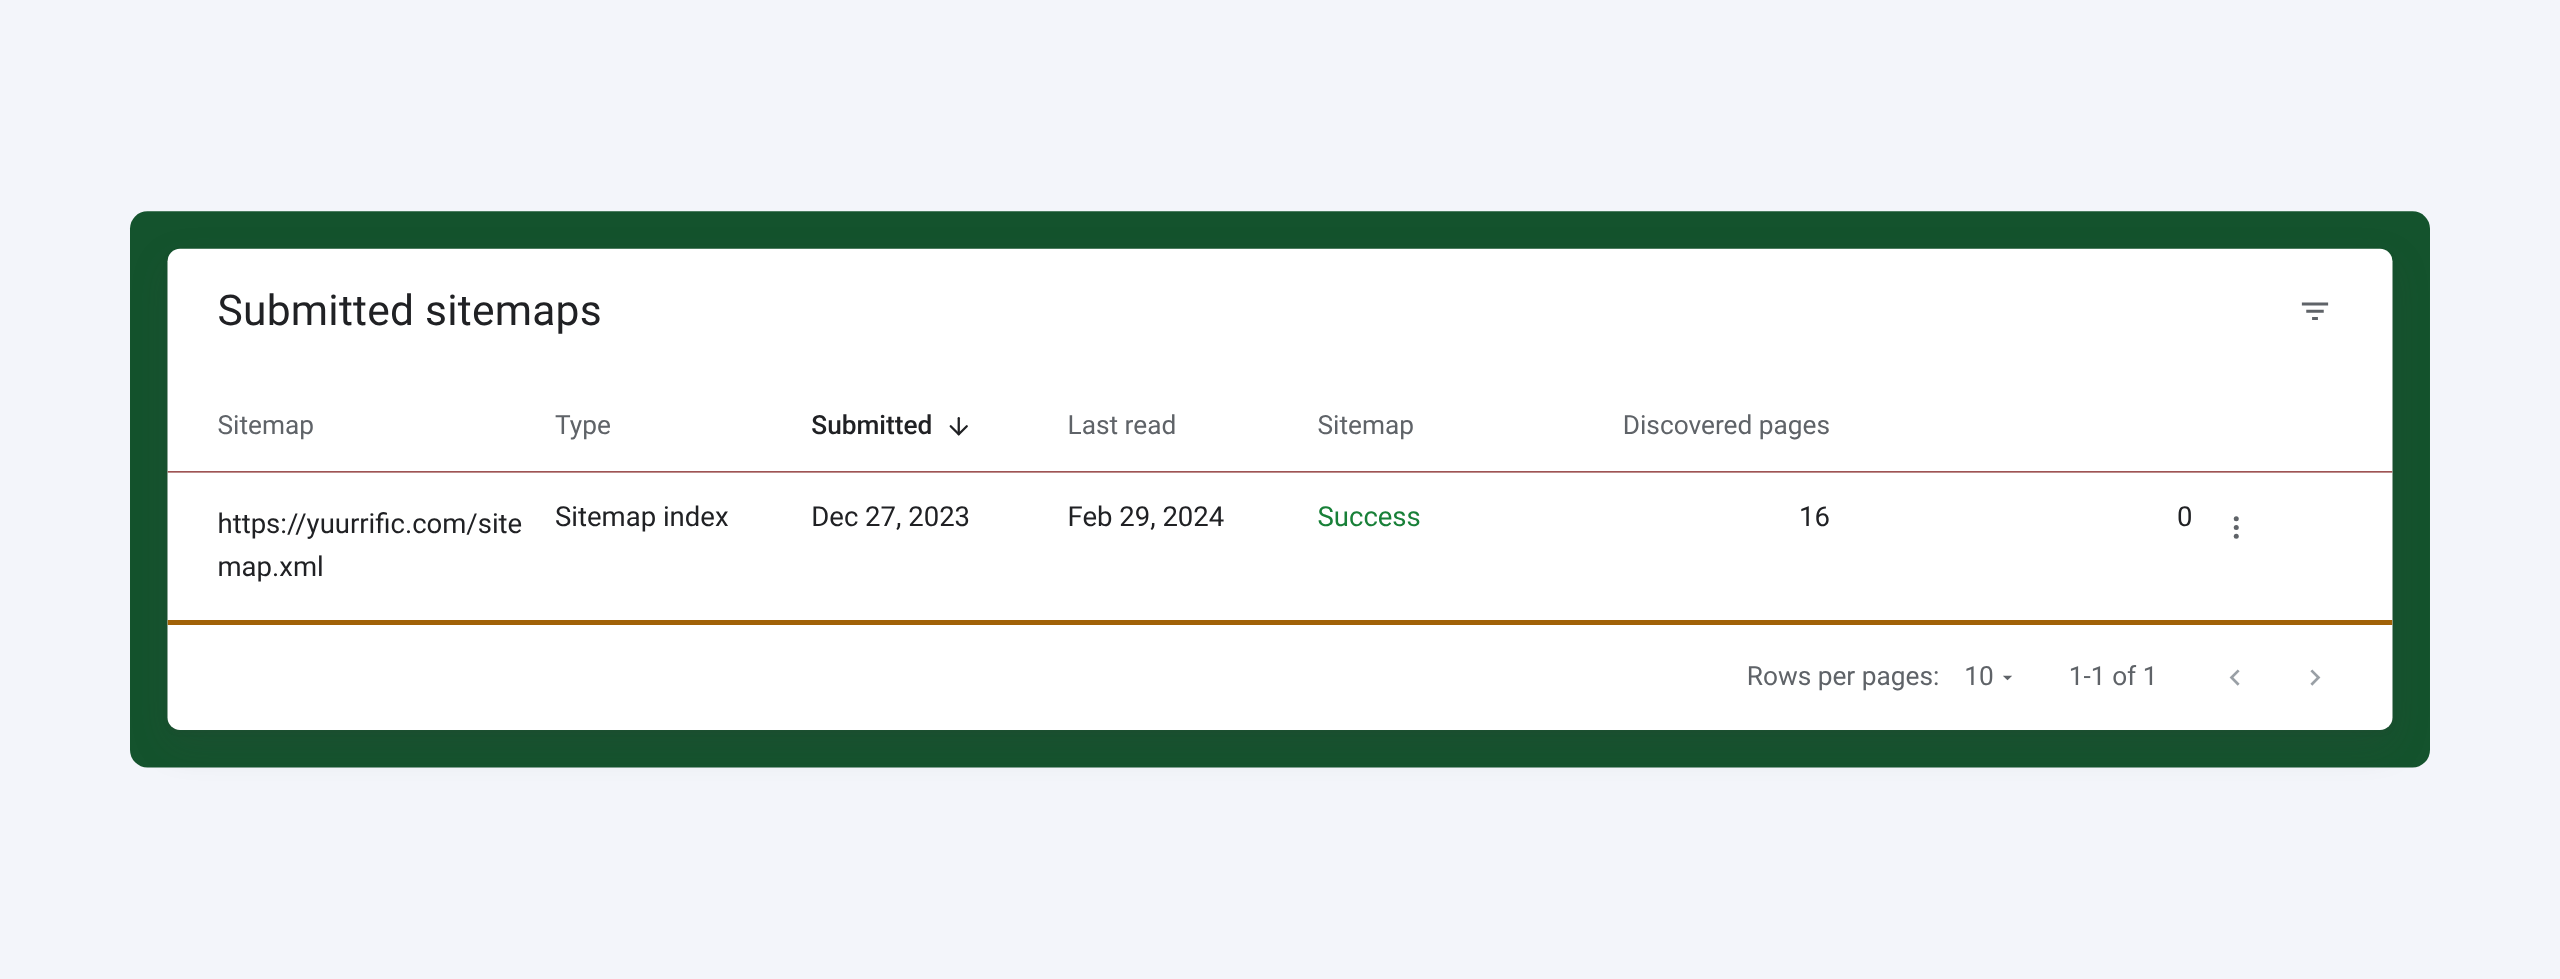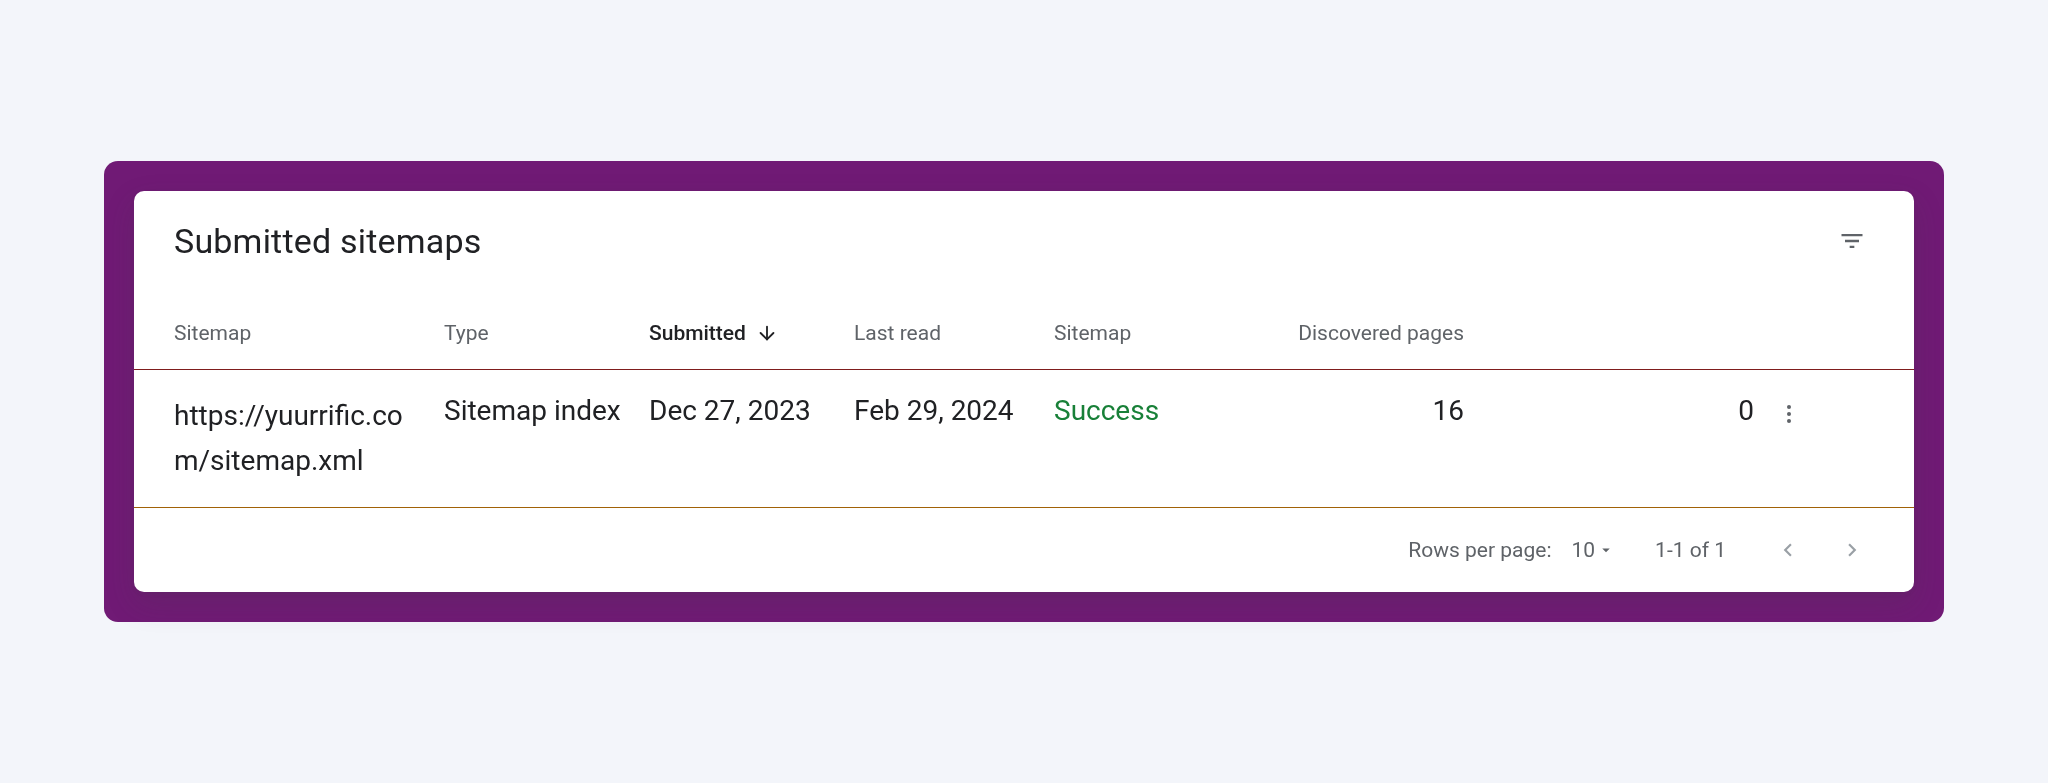--- a/index.html
+++ b/index.html
@@ -9,21 +9,21 @@
     background: #f3f5fa;
     display: flex;
     align-items: center;
     justify-content: center;
     min-height: 783px;
     width: 2048px;
   }
   .page-wrap {
     width: 1840px;
     padding: 30px;
-    background: #701a75;
+    background: #14532d;
     border-radius: 14px;
   }
   .card {
     background: #ffffff;
     border-radius: 10px;
     box-shadow:
       0 2px 4px rgba(60,64,67,.08),
       0 12px 30px rgba(60,64,67,.18);
     overflow: hidden;
   }
@@ -68,23 +68,23 @@
   .col.actions   { flex: 0 0 70px; justify-content: center; }
   .sorted {
     color: #202124;
     font-weight: 500;
   }
   .sort-arrow { margin-left: 10px; display:inline-flex; }
 
   .table-row {
     display: flex;
     padding: 24px 40px;
-    font-size: 28px;
+    font-size: 22px;
     color: #202124;
-    border-bottom: 1px solid #a16207;
+    border-bottom: 4px solid #a16207;
     align-items: flex-start;
   }
   .cell-sitemap {
     word-break: break-all;
     line-height: 1.6;
     padding-right: 20px;
   }
   .status-success { color: #188038; }
   .row-menu {
     width: 40px; height: 40px;
@@ -177,21 +177,21 @@
                 <circle cx="12" cy="12" r="2"></circle>
                 <circle cx="12" cy="19" r="2"></circle>
               </svg>
           </span>
         </div>
       </div>
     </div>
 
     <div class="table-footer">
       <div class="rows-per-page">
-        <span>Rows per page:</span>
+        <span>Rows per pages:</span>
         <div class="rpp-select">
           <span>10</span>
           <span>
             <svg width="18" height="18" viewBox="0 0 24 24" fill="currentColor">
                 <path d="M7 10l5 5 5-5z"></path>
               </svg>
           </span>
         </div>
       </div>
       <span>1-1 of 1</span>

